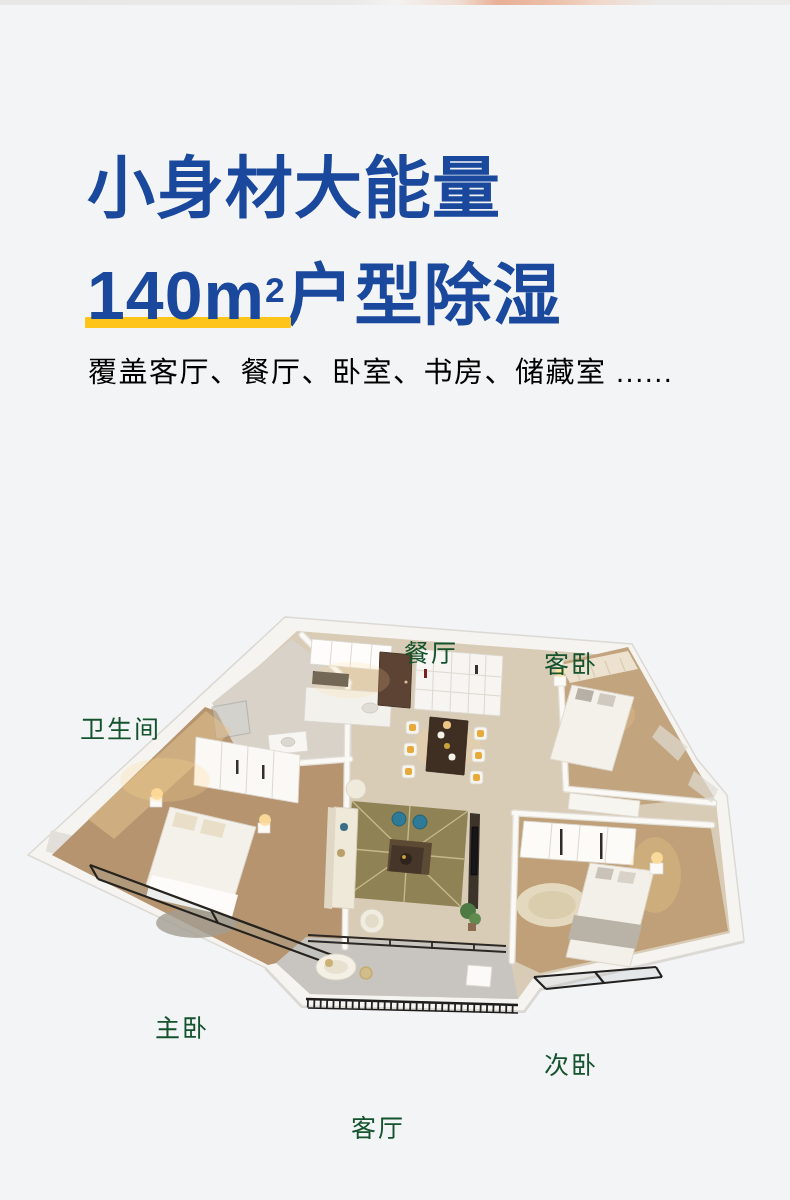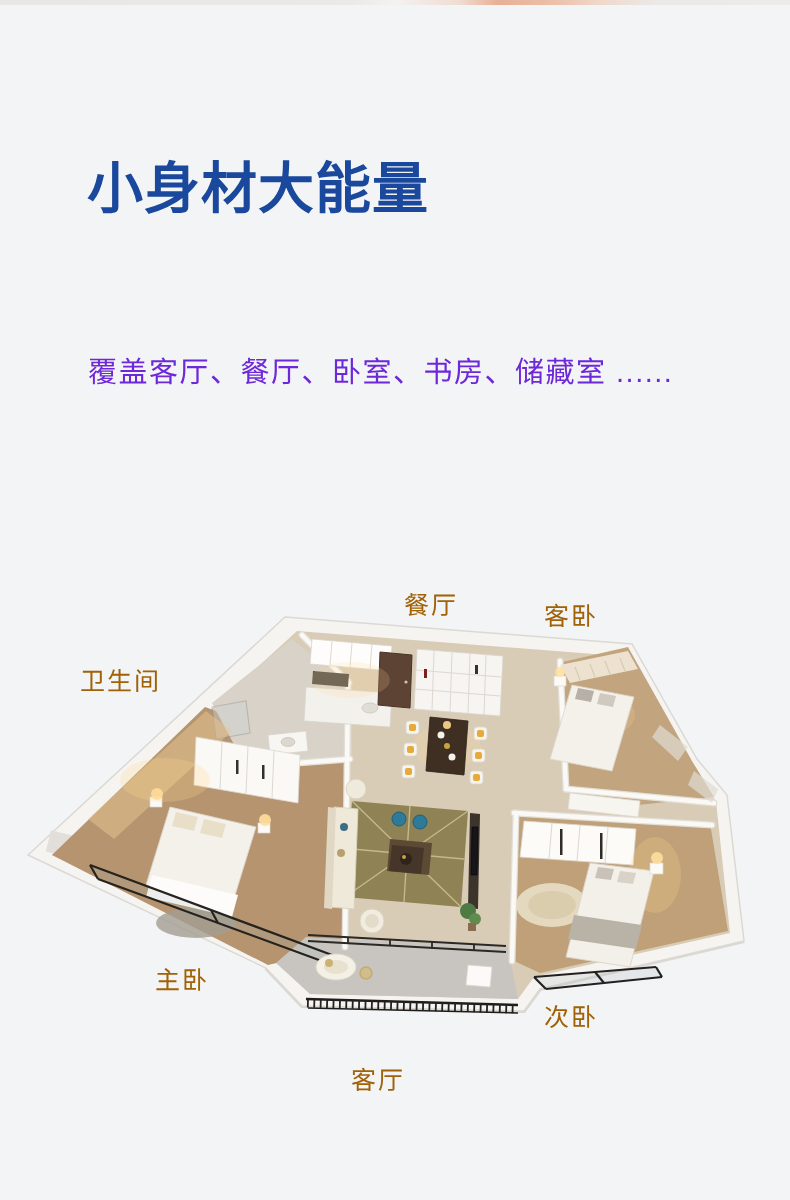--- a/index.html
+++ b/index.html
@@ -11,58 +11,60 @@
   
   .top-strip{
     position:absolute;left:0;top:0;width:790px;height:5px;
     background:linear-gradient(90deg,
       #e9e7e6 0%,#ebe9e8 44%,#f3f2f1 50%,#f0ddd2 58%,
       #e8b096 63%,#ecbfa8 70%,#f0d8ca 76%,#ebe9e8 83%,#edebea 100%);
   }
   
   .hero-title{
     position:absolute;left:87px;top:138px;
-    font-size:56px;line-height:101px;font-weight:bold;
+    font-size:68px;line-height:101px;font-weight:bold;
     color:#1a489c;letter-spacing:1px;white-space:nowrap;
   }
   .hero-title .hl{position:relative;z-index:0;}
   .hero-title .hl::after{
     content:"";position:absolute;left:-2px;right:-5px;bottom:5px;height:11px;
     background:#ffc41a;z-index:-1;border-radius:1px;
   }
   .hero-title .sup{font-size:0.52em;vertical-align:0.48em;font-weight:bold;}
   .hero-sub{
     position:absolute;left:88px;top:352px;
-    font-size:29px;line-height:41px;color:#6d28d9;letter-spacing:1.5px;
+    font-size:29px;line-height:41px;color:#000000;letter-spacing:1.5px;
     white-space:nowrap;
   }
   .hero-sub span{display:block;}
   
   .plan-wrap{position:absolute;left:0;top:575px;width:790px;height:480px;}
   .plan-wrap svg{display:block;}
   .lbl{
-    position:absolute;font-size:25px;color:#a16207;letter-spacing:2px;
+    position:absolute;font-size:25px;color:#14532d;letter-spacing:2px;
     white-space:nowrap;
+    margin-top:48px;
   }
   .lbl-dining{left:404px;top:585px}
   .lbl-guest{left:544px;top:596px}
   .lbl-bath{left:80px;top:661px}
   .lbl-master{left:155px;top:960px}
   .lbl-living{left:351px;top:1060px}
   .lbl-second{left:544px;top:997px}
 </style>
 </head>
 <body>
 
 <div class="canvas">
 
   <div class="top-strip"></div>
 
   <div class="hero-title">
     <div>小身材大能量</div>
+    <div><span class="hl"><span>140m</span><span class="sup">2</span></span><span>户型除湿</span></div>
   </div>
 
   <div class="hero-sub">
     <span>覆盖客厅、餐厅、卧室、书房、储藏室 ......</span>
   </div>
 
   <div class="plan-wrap">
     <svg width="790" height="480" viewBox="0 0 790 480" aria-hidden="true">
 
       <path d="M266,393 L302,431 L524,436 L540,414 L744,366" fill="none" stroke="#d4d1cc" stroke-width="4" opacity="0.8"></path>

